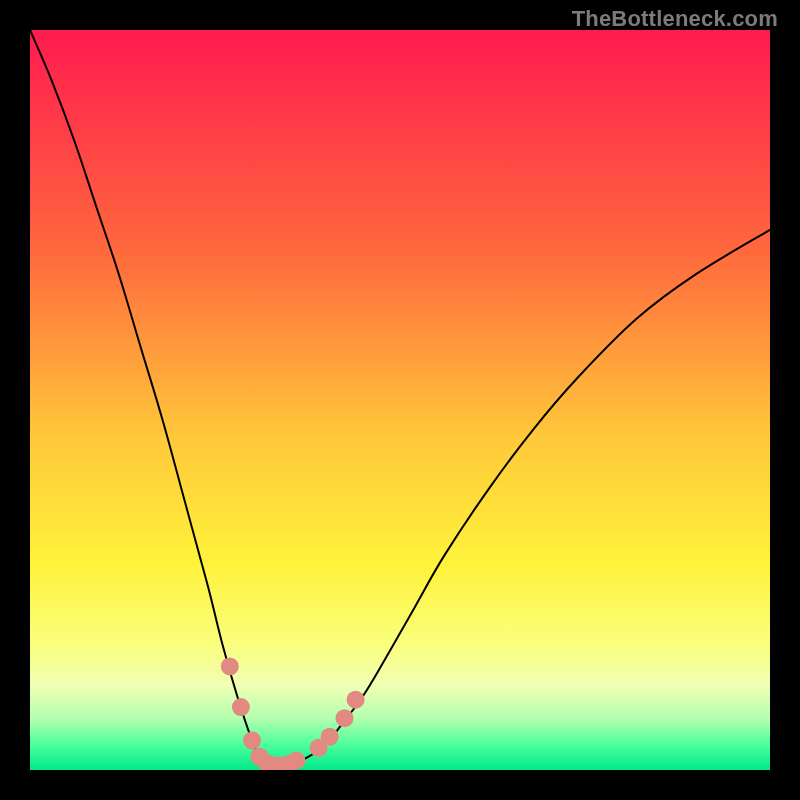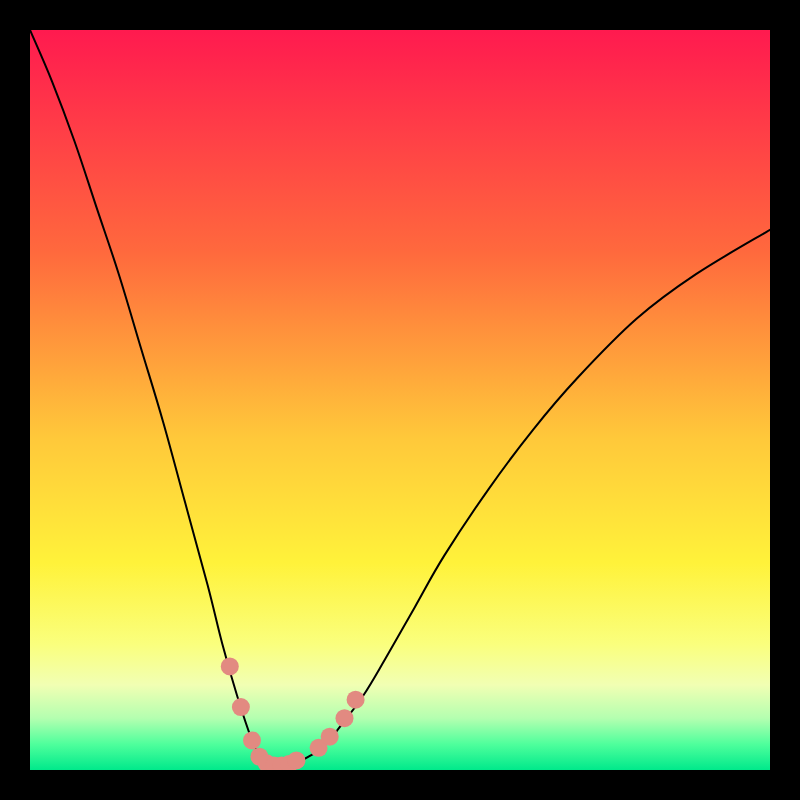--- a/index.html
+++ b/index.html
@@ -68,13 +68,14 @@
           <circle cx="251.60000000000002" cy="735.56" r="9" fill="#e28a81"></circle>
           <circle cx="259" cy="734.08" r="9" fill="#e28a81"></circle>
           <circle cx="266.4" cy="730.38" r="9" fill="#e28a81"></circle>
           <circle cx="288.6" cy="717.8" r="9" fill="#e28a81"></circle>
           <circle cx="299.70000000000005" cy="706.7" r="9" fill="#e28a81"></circle>
           <circle cx="314.5" cy="688.2" r="9" fill="#e28a81"></circle>
           <circle cx="325.6" cy="669.7" r="9" fill="#e28a81"></circle>
         </g>
     </svg>
   </div>
+  <div class="watermark">TheBottleneck.com</div>
 </div>
 
 </body></html>

